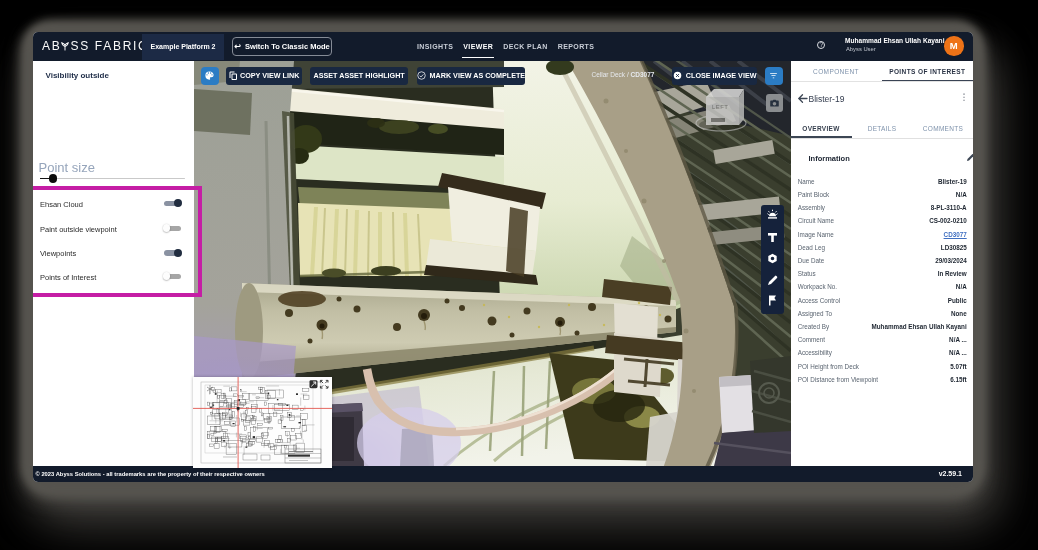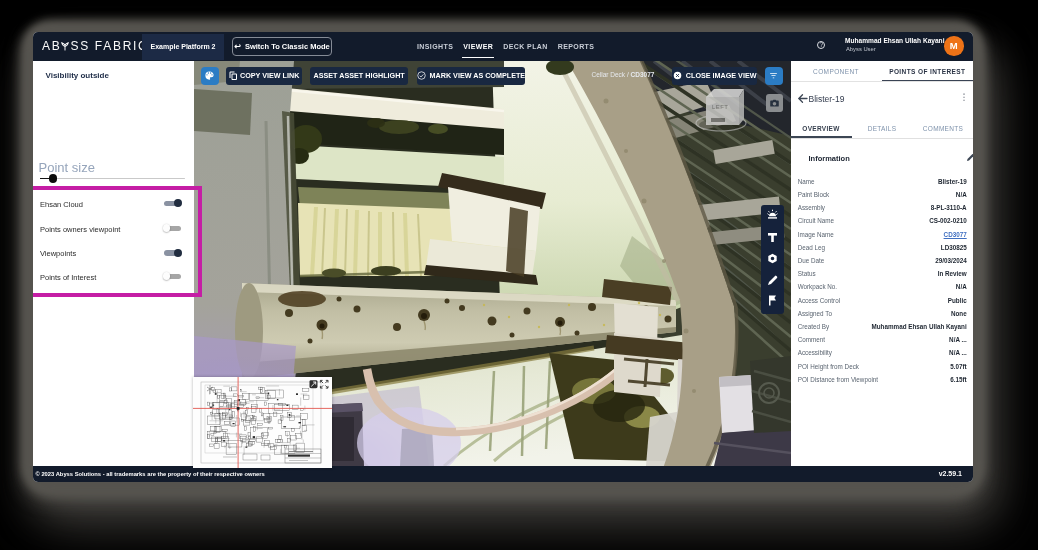--- a/index.html
+++ b/index.html
@@ -118,21 +118,21 @@
     <div id="sidebar">
       <div id="vtitle">Visibility outside</div>
       <div id="psize">Point size</div>
       <div id="strack"></div>
         <div id="sfill"></div>
         <div id="sknob"></div>
       <div class="trow" style="top:138.5px;">Ehsan Cloud</div>
       <div class="tog on" style="top:139.5px;">
           <div class="knob"></div>
         </div>
-      <div class="trow" style="top:163.5px;">Points owners viewpoint</div>
+      <div class="trow" style="top:163.5px;">Paint outside viewpoint</div>
       <div class="tog off" style="top:164.5px;">
           <div class="knob"></div>
         </div>
       <div class="trow" style="top:188.3px;">Viewpoints</div>
       <div class="tog on" style="top:189.3px;">
           <div class="knob"></div>
         </div>
       <div class="trow" style="top:211.5px;">Points of Interest</div>
       <div class="tog off" style="top:212.5px;">
           <div class="knob"></div>

